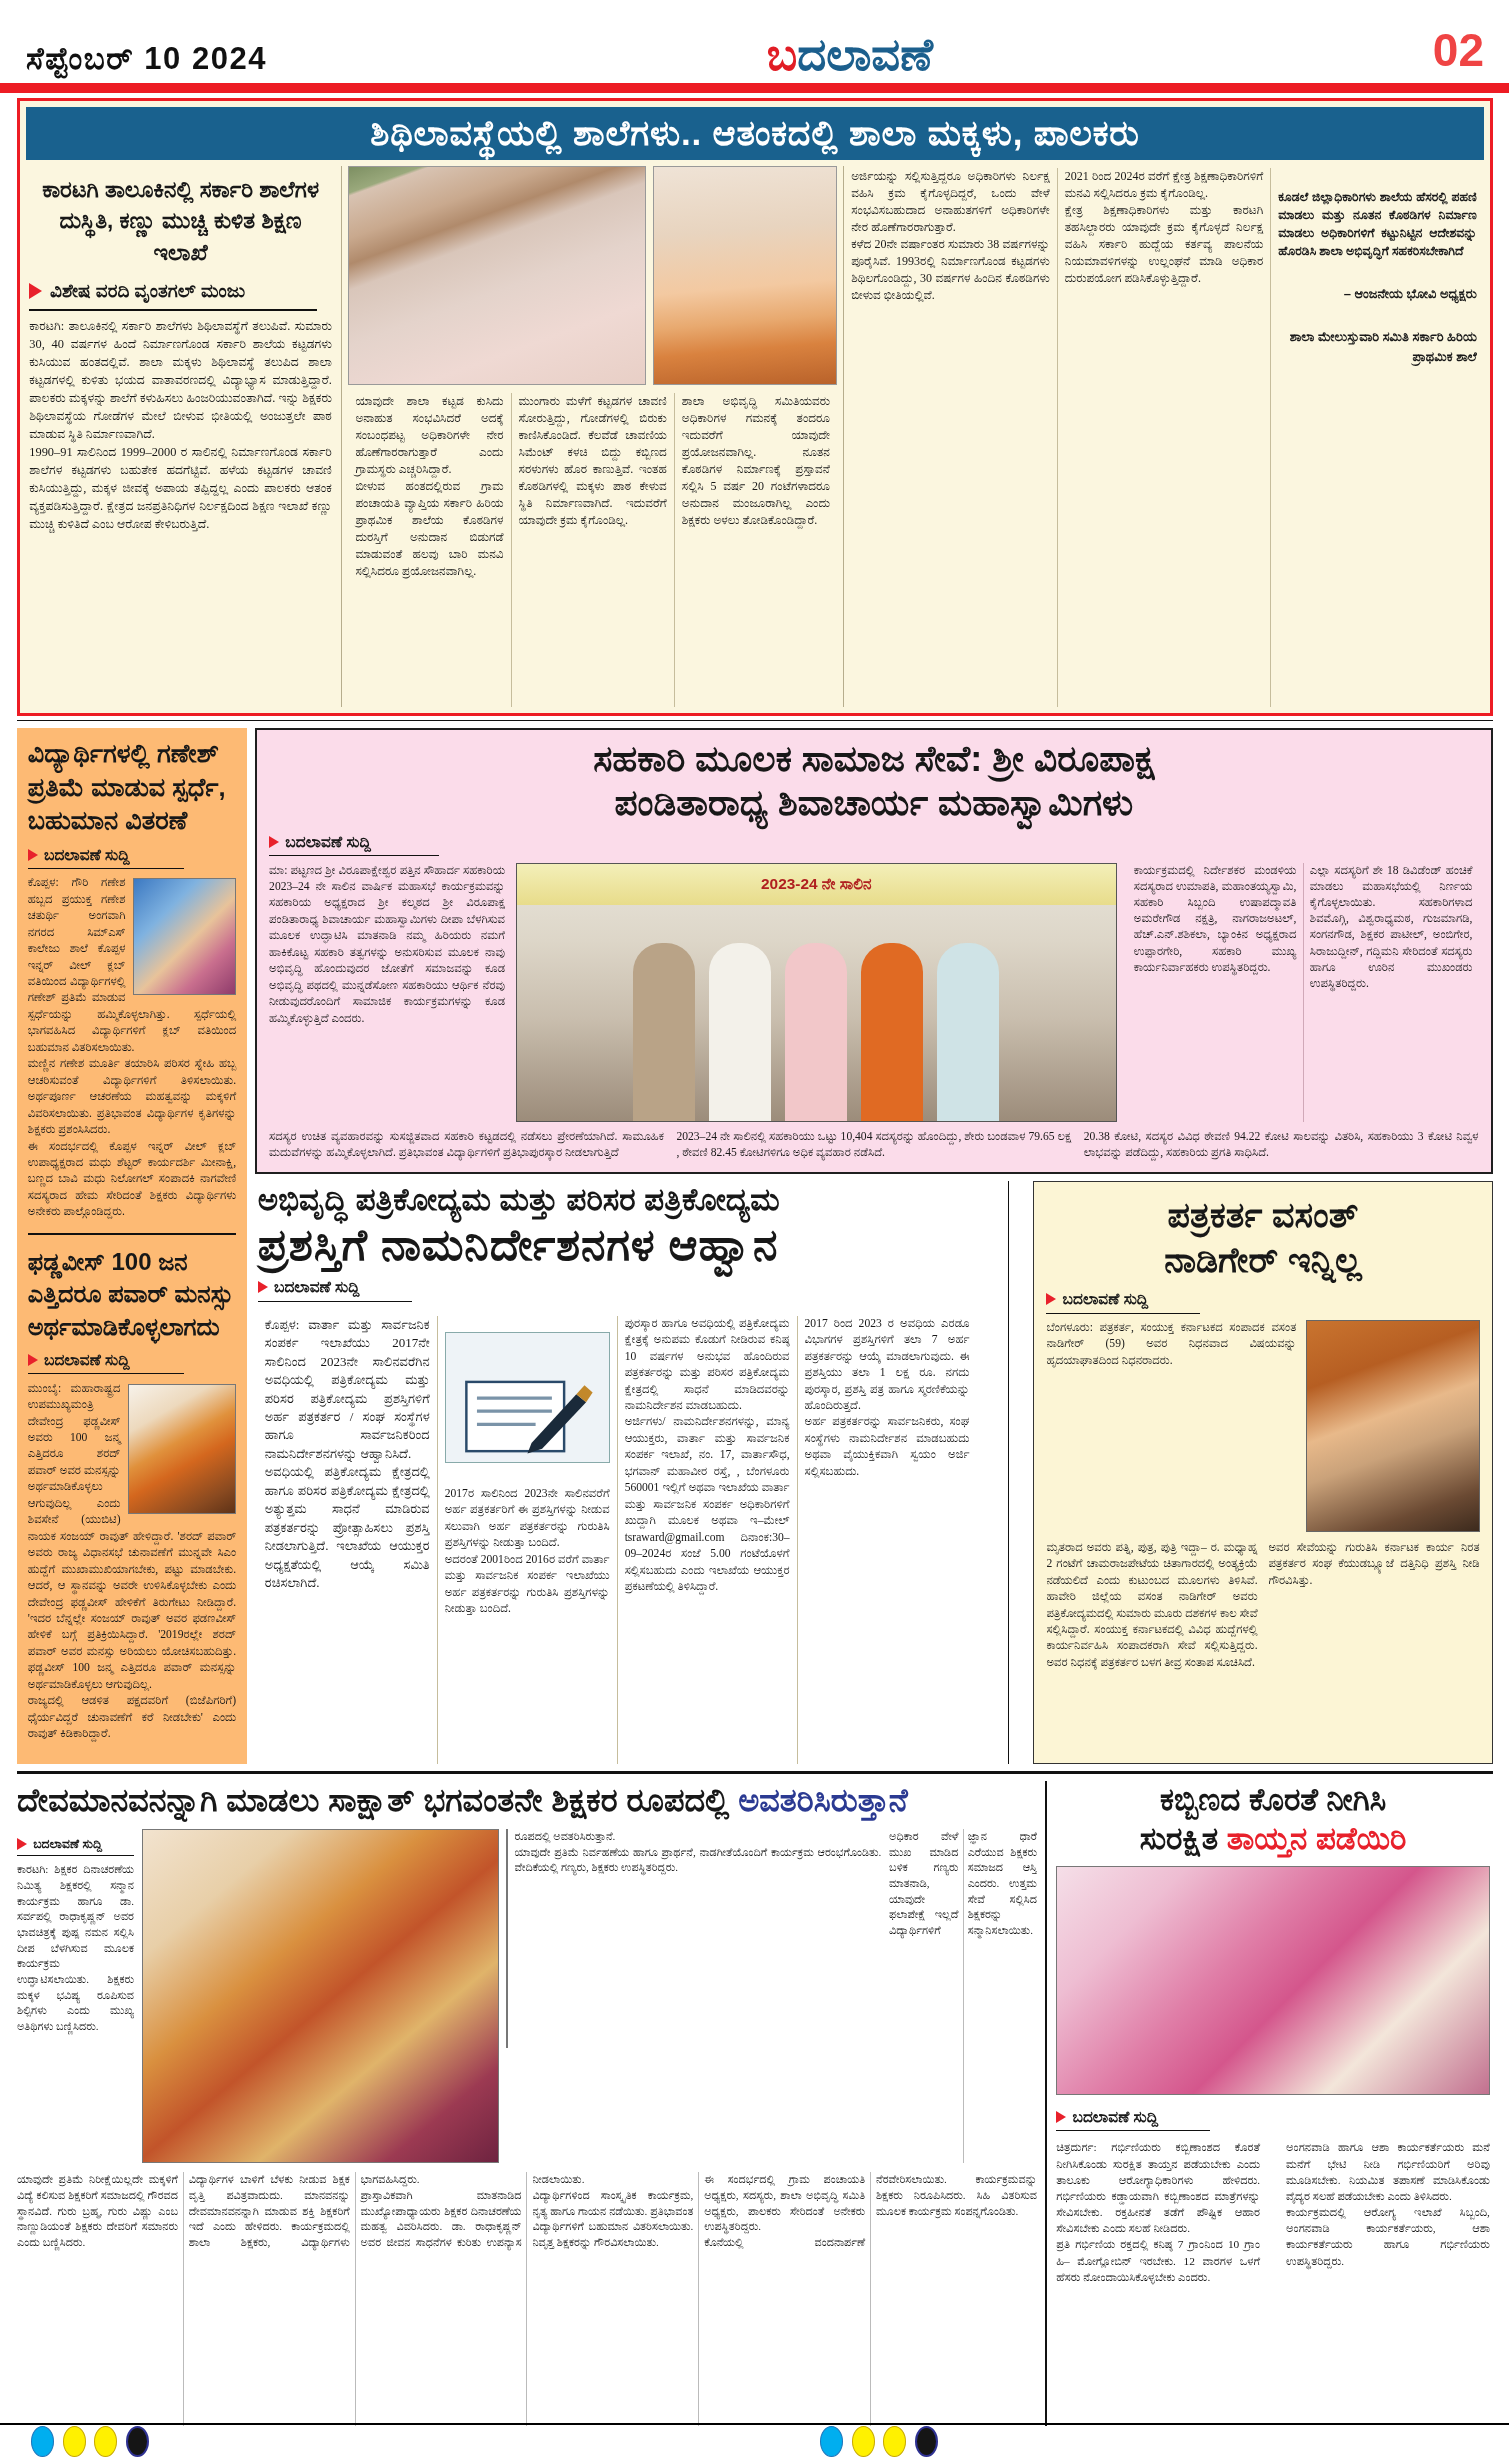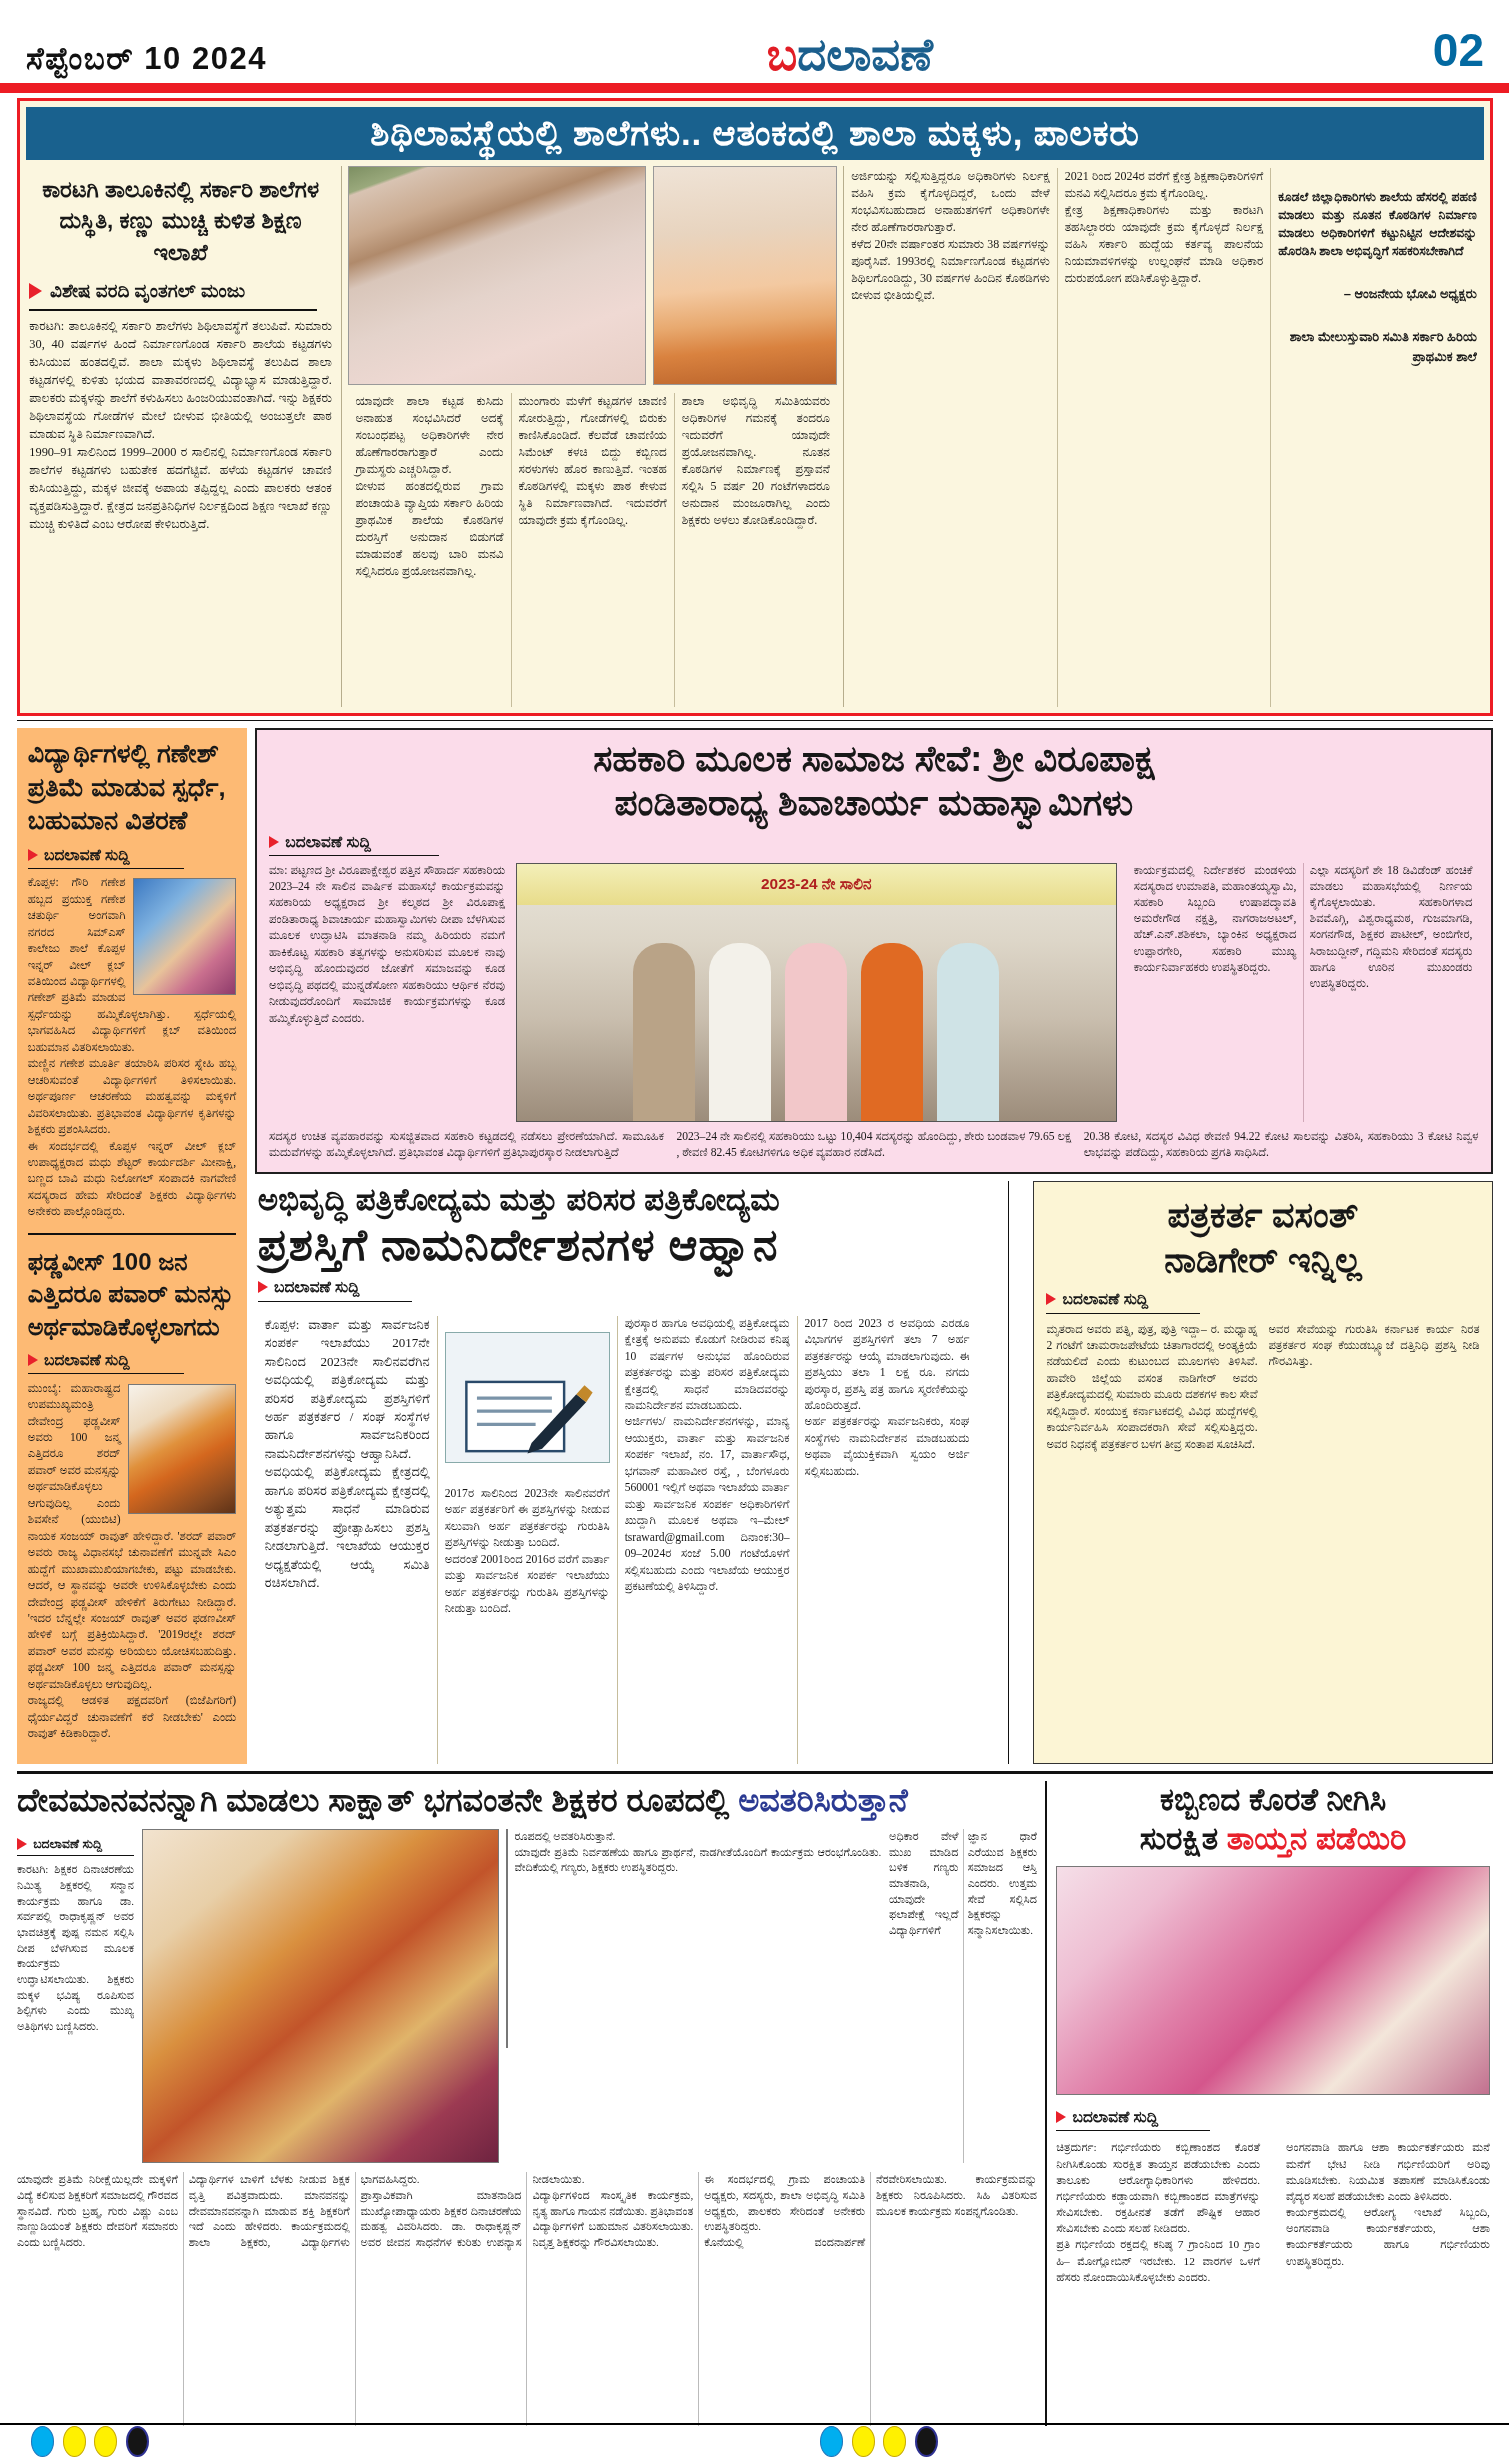--- a/index.html
+++ b/index.html
@@ -6,21 +6,21 @@
   body { background:#888; }
   .page { width:1510px; height:2462px; background:#ffffff; position:relative; overflow:hidden;
           font-family:"Liberation Serif","DejaVu Serif",serif; color:#181818; margin:0 auto; }
 
   
   .masthead { display:flex; justify-content:space-between; align-items:flex-end; padding:23px 26px 6.2px 26px; }
   .m-date { font:bold 31px "Liberation Sans",sans-serif; letter-spacing:1.5px; color:#111; }
   .m-title { font:bold 45px "Liberation Sans",sans-serif; line-height:1; }
   .m-title .t1 { color:#e11d25; }
   .m-title .t2 { color:#1c5f8d; }
-  .m-page { font:bold 46px "Liberation Sans",sans-serif; color:#0369a1; }
+  .m-page { font:bold 46px "Liberation Sans",sans-serif; color:#ef4444; }
   .redbar { height:10px; background:#ed1c24; }
 
   
   .mainbox { margin:4.6px 17px 0 17px; border:3.1px solid #ed1c24; background:#fbf6df; padding:6.2px; height:618px; }
   .banner { background:#19618e; height:53px; display:flex; align-items:center; justify-content:center; }
   .banner-h { font:bold 35px "Liberation Sans",sans-serif; color:#ffffff; letter-spacing:0.8px; white-space:nowrap; }
   .main-grid { display:flex; margin-top:6.2px; height:541px; }
   .colA { width:315px; padding:3.1px 9.3px 0 3.1px; }
   .kicker { font:bold 22.4px/1.4 "Liberation Sans",sans-serif; text-align:center; padding:4.6px 6.2px 9.3px 6.2px; }
   .byline { display:flex; align-items:center; gap:7.7px; font:bold 18.5px "Liberation Sans",sans-serif;
@@ -266,20 +266,24 @@
           </div>
         </div>
         <div class="vrule"></div>
         <div class="obit">
           <div class="o-head">ಪತ್ರಕರ್ತ ವಸಂತ್</div>
           <div class="o-head">ನಾಡಿಗೇರ್ ಇನ್ನಿಲ್ಲ</div>
           <div class="sm-byline" style="width:154px;">
             <span class="sm-tri"></span>
             <span>ಬದಲಾವಣೆ ಸುದ್ದಿ</span>
           </div>
+          <div class="o-row">
+            <div class="smalltxt" style="flex:1;">ಬೆಂಗಳೂರು: ಪತ್ರಕರ್ತ, ಸಂಯುಕ್ತ ಕರ್ನಾಟಕದ ಸಂಪಾದಕ ವಸಂತ ನಾಡಿಗೇರ್ (59) ಅವರ ನಿಧನವಾದ ವಿಷಯವನ್ನು ಹೃದಯಾಘಾತದಿಂದ ನಿಧನರಾದರು.</div>
+            <div class="o-photo"></div>
+          </div>
           <div class="o-cols">
             <div class="o-col">ಮೃತರಾದ ಅವರು ಪತ್ನಿ, ಪುತ್ರ, ಪುತ್ರಿ ಇದ್ದಾ– ರ. ಮಧ್ಯಾಹ್ನ 2 ಗಂಟೆಗೆ ಚಾಮರಾಜಪೇಟೆಯ ಚಿತಾಗಾರದಲ್ಲಿ ಅಂತ್ಯಕ್ರಿಯೆ ನಡೆಯಲಿದೆ ಎಂದು ಕುಟುಂಬದ ಮೂಲಗಳು ತಿಳಿಸಿವೆ. ಹಾವೇರಿ ಜಿಲ್ಲೆಯ ವಸಂತ ನಾಡಿಗೇರ್ ಅವರು ಪತ್ರಿಕೋದ್ಯಮದಲ್ಲಿ ಸುಮಾರು ಮೂರು ದಶಕಗಳ ಕಾಲ ಸೇವೆ ಸಲ್ಲಿಸಿದ್ದಾರೆ. ಸಂಯುಕ್ತ ಕರ್ನಾಟಕದಲ್ಲಿ ವಿವಿಧ ಹುದ್ದೆಗಳಲ್ಲಿ ಕಾರ್ಯನಿರ್ವಹಿಸಿ ಸಂಪಾದಕರಾಗಿ ಸೇವೆ ಸಲ್ಲಿಸುತ್ತಿದ್ದರು. ಅವರ ನಿಧನಕ್ಕೆ ಪತ್ರಕರ್ತರ ಬಳಗ ತೀವ್ರ ಸಂತಾಪ ಸೂಚಿಸಿದೆ.</div>
             <div class="o-col">ಅವರ ಸೇವೆಯನ್ನು ಗುರುತಿಸಿ ಕರ್ನಾಟಕ ಕಾರ್ಯ ನಿರತ ಪತ್ರಕರ್ತರ ಸಂಘ ಕೆಯುಡಬ್ಲ್ಯೂಜೆ ದತ್ತಿನಿಧಿ ಪ್ರಶಸ್ತಿ ನೀಡಿ ಗೌರವಿಸಿತ್ತು.</div>
           </div>
         </div>
       </div>
 
     </div>
   </div>
 

